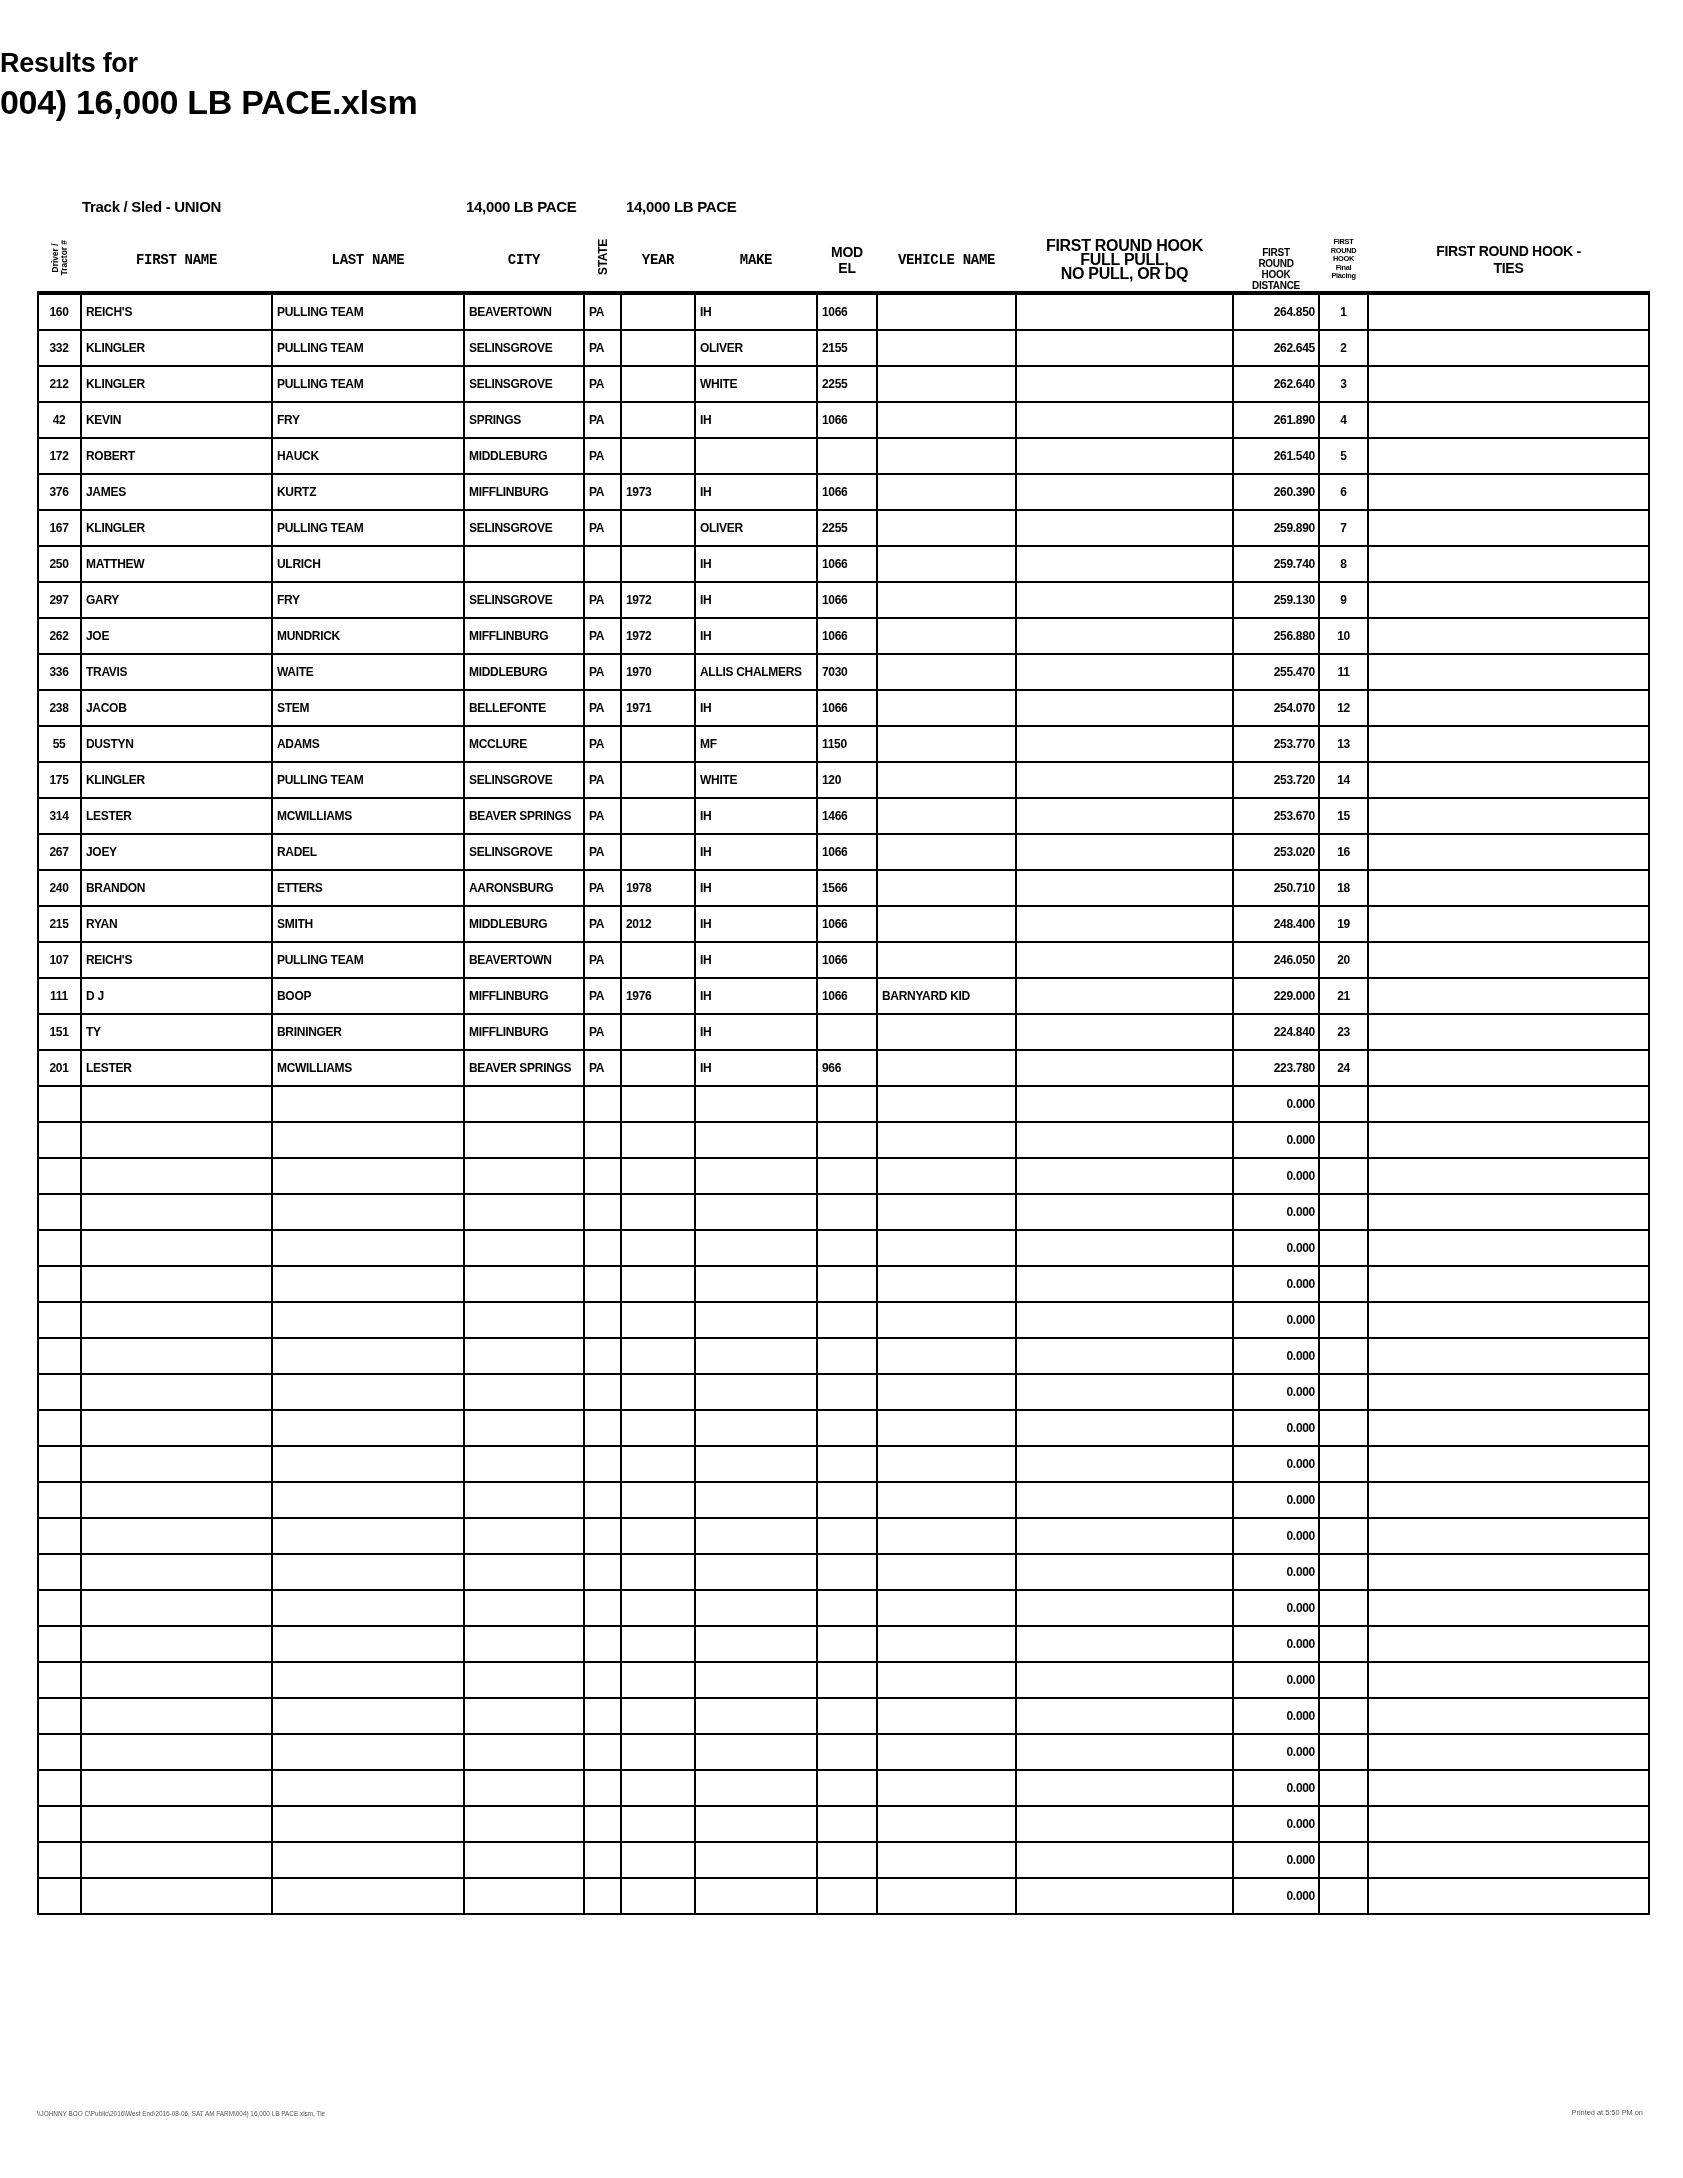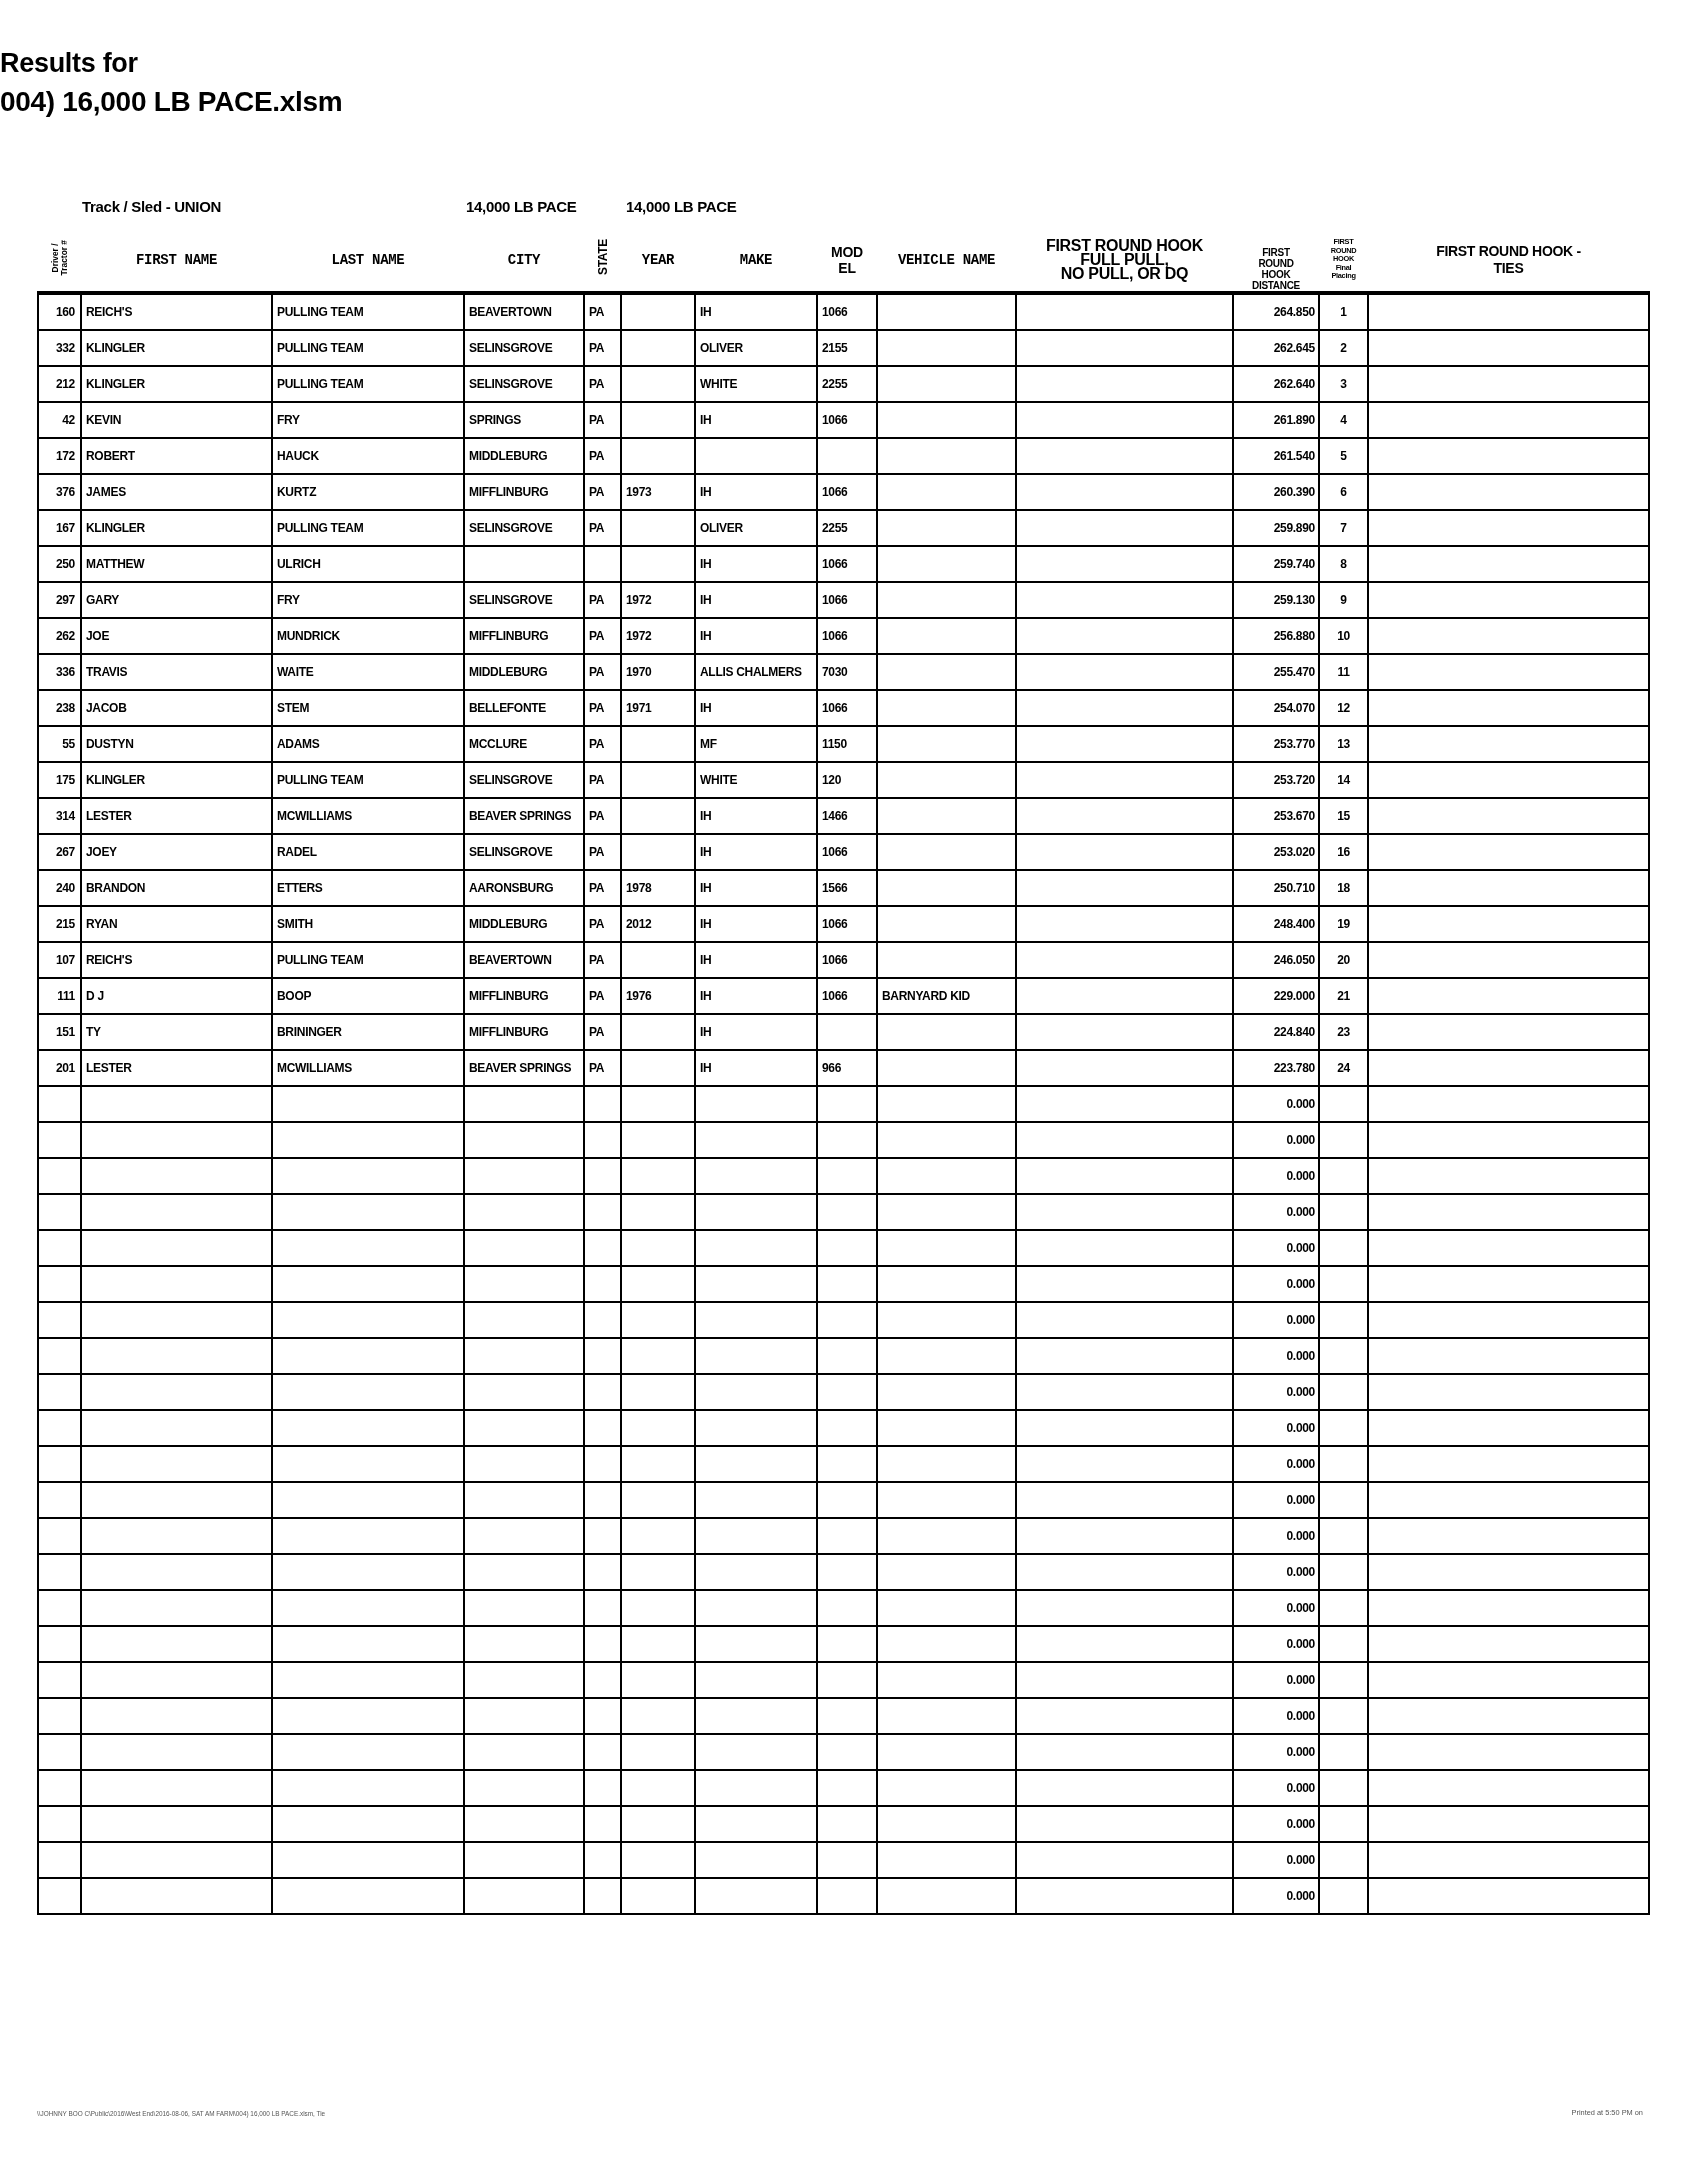--- a/index.html
+++ b/index.html
@@ -9,21 +9,21 @@
     background:#ffffff;
     font-family:"Liberation Sans", sans-serif;
     color:#000;
     overflow:hidden;
   }
   .title-block{
     position:absolute;top:46px;left:0;width:100%;
     font-weight:bold;letter-spacing:-0.3px;
   }
   .title-line1{font-size:27px;line-height:34px;}
-  .title-line2{font-size:28px;line-height:44px;}
+  .title-line2{font-size:34px;line-height:44px;}
 
   .meta-row{
     position:absolute;top:196px;left:37px;width:1610px;height:30px;
     font-weight:bold;font-size:15px;letter-spacing:-0.3px;
   }
   .meta-track{position:absolute;left:45px;top:2px;}
   .meta-class1{position:absolute;left:429px;top:2px;}
   .meta-class2{position:absolute;left:589px;top:2px;}
 
   table.results{
@@ -63,21 +63,21 @@
     border:2px solid #000;
     height:34px;
     padding:0 4px;
     font-weight:bold;
     font-size:12px;
     letter-spacing:-0.3px;
     white-space:nowrap;
     overflow:hidden;
     vertical-align:middle;
   }
-  tbody td.col-num{text-align:right;padding-right:5px;}
+  tbody td.col-num{text-align:center;padding-right:5px;}
   tbody td.col-distance{text-align:right;padding-right:3px;}
   tbody td.col-placing{text-align:center;}
 
   .footer-left{
     position:absolute;left:37px;top:2110px;
     font-size:6.4px;color:#555;letter-spacing:0;
   }
   .footer-right{
     position:absolute;right:40px;top:2108px;
     font-size:7.4px;color:#555;

